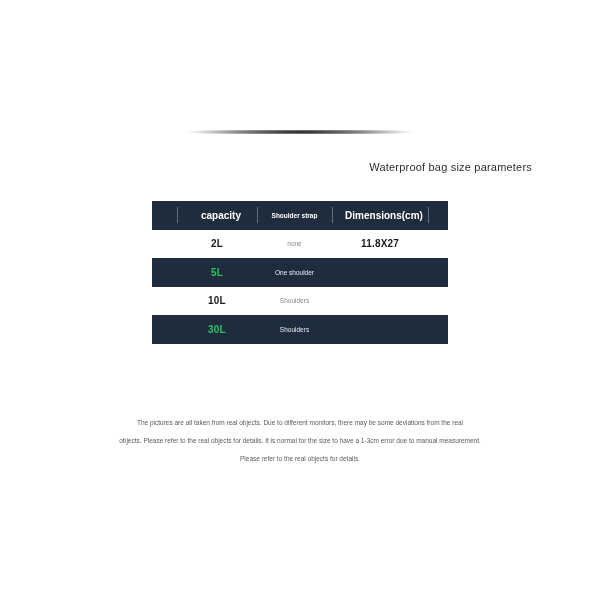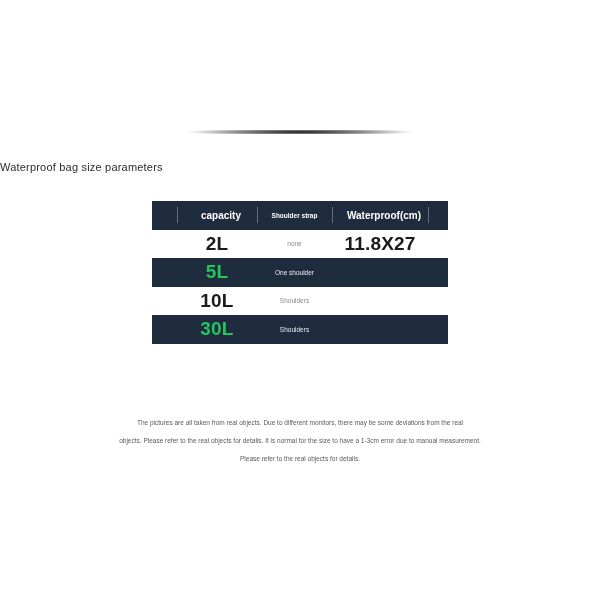--- a/index.html
+++ b/index.html
@@ -9,33 +9,33 @@
   }
 
   
   .top-divider {
     position:absolute; left:176px; top:130px; width:248px; height:4px;
     background: radial-gradient(50% 100% at 50% 50%,
       rgba(15,15,15,0.95) 0%, rgba(35,35,35,0.55) 50%, rgba(0,0,0,0) 92%);
   }
 
   .page-title {
-    position:absolute; top:161px; left:0; width:532px; text-align:left;
+    position:absolute; top:161px; left:0; width:532px; text-align:right;
     font-size:11px; font-weight:500; color:#2d2d2d; letter-spacing:0.2px;
   }
 
   .size-table { position:absolute; left:152px; top:201px; width:296px; }
   .trow {
     display:grid; grid-template-columns:25px 80px 75px 96px 20px;
     height:28.5px; align-items:center; position:relative;
   }
   .trow.header, .trow.dark { background:var(--navy,#1e2c3e); }
   .cell { text-align:center; overflow:hidden; }
 
-  .cap, .dim { font-weight:bold; font-size:19px; color:#1b1b1b; letter-spacing:0.2px; }
+  .cap, .dim { font-weight:bold; font-size:10px; color:#1b1b1b; letter-spacing:0.2px; }
   .trow.dark .cap, .trow.dark .dim { color:#22c55e; }
   .strap { font-size:6.5px; color:#85898f; }
   .trow.dark .strap { color:#e8edf3; }
 
   .header .cap-h, .header .dim-h { font-size:10px; font-weight:bold; color:#ffffff;padding-left:8px; }
   .header .strap-h { font-size:6.5px; font-weight:bold; color:#ffffff; }
   .hdiv {
     position:absolute; top:6px; width:1px; height:16px;
     background:rgba(200,210,222,0.40);
   }
@@ -53,21 +53,21 @@
 
 <div class="top-divider"></div>
 
 <div class="page-title">Waterproof bag size parameters</div>
 
 <div class="size-table">
   <div class="trow header">
     <div class="cell"></div>
     <div class="cell cap-h">capacity</div>
     <div class="cell strap-h">Shoulder strap</div>
-    <div class="cell dim-h">Waterproof(cm)</div>
+    <div class="cell dim-h">Dimensions(cm)</div>
     <div class="cell"></div>
     <div class="hdiv d1"></div>
     <div class="hdiv d2"></div>
     <div class="hdiv d3"></div>
     <div class="hdiv d4"></div>
   </div>
   <div id="rows">
       <div class="trow">
     <div class="cell"></div>
     <div class="cell cap">2L</div>

